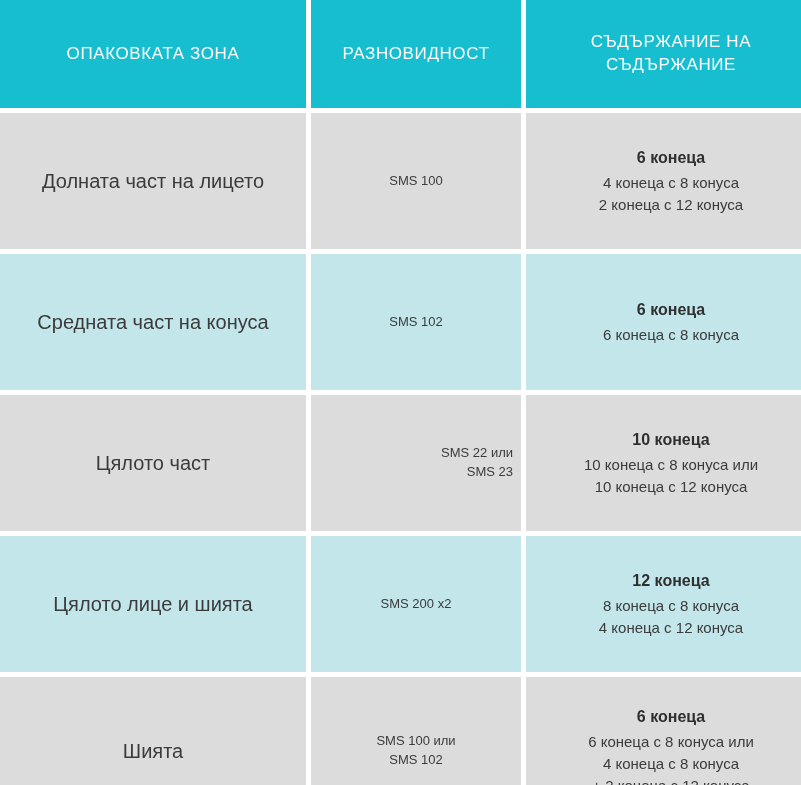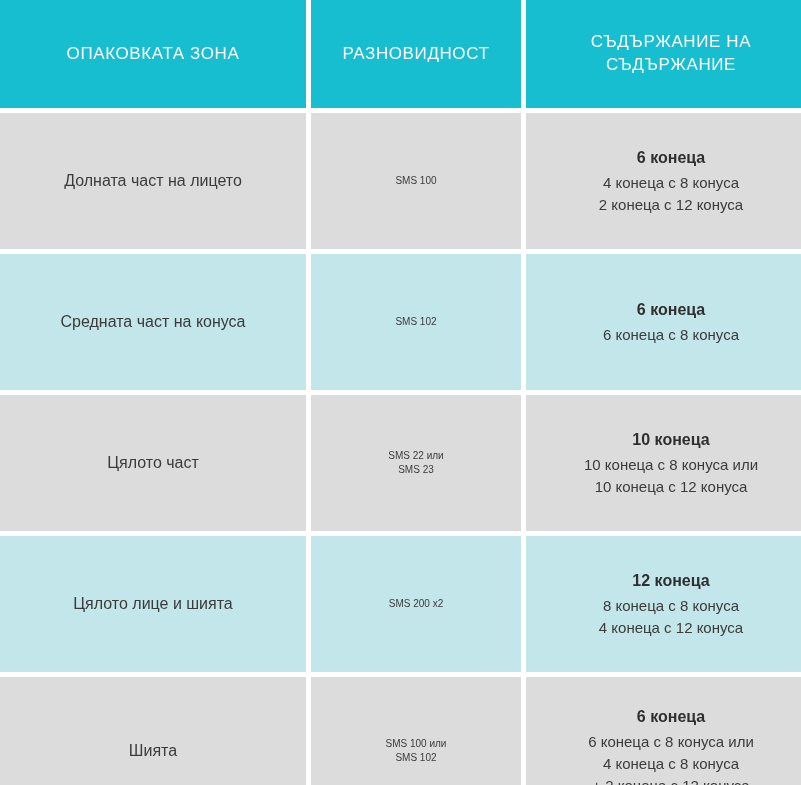--- a/index.html
+++ b/index.html
@@ -49,22 +49,22 @@
     font-size: 15.5px;
     color: #3b3b3b;
     line-height: 1.45;
   }
   tr.row-grey td { background: #dcdcdc; }
   tr.row-blue td { background: #c3e6ea; }
 
   tbody tr { height: 136px; }
   tbody tr.tall { height: 148px; }
 
-  .cell-zone { font-size: 16px; }
-  .cell-type { font-size: 10px; }
+  .cell-zone { font-size: 20px; }
+  .cell-type { font-size: 13px; }
   .pack-title {
     font-weight: bold;
     font-size: 16px;
     display: block;
     margin-bottom: 3px;
     color: #2f2f2f;
   }
   .pack-line {
     display: block;
     font-size: 15px;
@@ -106,21 +106,21 @@
         <td class="cell-zone">Средната част на конуса</td>
         <td class="cell-type">SMS 102</td>
         <td class="cell-pack">
           <span class="pack-title">6 конеца</span>
           <span class="pack-line">6 конеца с 8 конуса</span>
         </td>
       </tr>
 
       <tr class="row-grey">
         <td class="cell-zone">Цялото част</td>
-        <td class="cell-type" style="white-space: pre-line;">SMS 22 или
+        <td class="cell-type" style="white-space: pre-line; text-align: right;">SMS 22 или
 SMS 23</td>
         <td class="cell-pack">
           <span class="pack-title">10 конеца</span>
           <span class="pack-line">10 конеца с 8 конуса или</span>
           <span class="pack-line">10 конеца с 12 конуса</span>
         </td>
       </tr>
 
       <tr class="row-blue">
         <td class="cell-zone">Цялото лице и шията</td>

